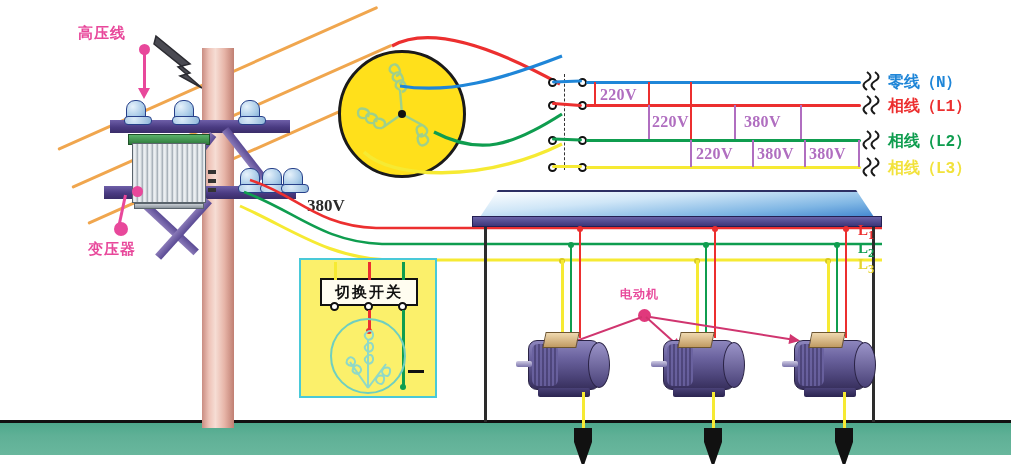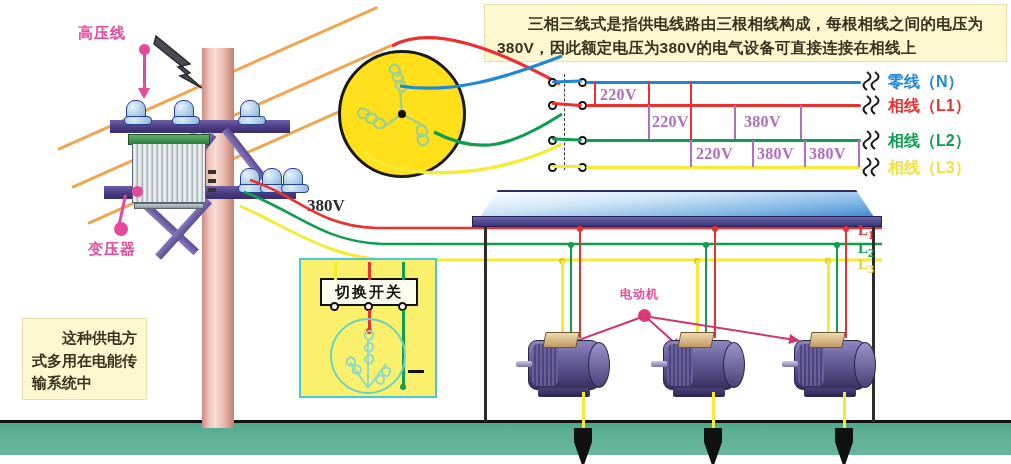--- a/index.html
+++ b/index.html
@@ -78,21 +78,21 @@
   .term{position:absolute;width:9px;height:9px;border-radius:50%;
         background:#fff;border:2.2px solid #111;}
   .gang-dash{position:absolute;width:0;border-left:1.7px dashed #333;}
 
   
   .vtick{position:absolute;width:1.5px;}
   .vlabel{position:absolute;color:#b06ec0;font-family:"Liberation Serif","DejaVu Serif",serif;
           font-size:16px;font-weight:bold;white-space:nowrap;letter-spacing:.3px;}
 
   
-  .sq{position:absolute;font-family:Liberation Sans, sans-serif;
+  .sq{position:absolute;font-family:Liberation Mono, monospace;
       font-size:16px;font-weight:bold;white-space:nowrap;}
   .squig{position:absolute;width:22px;height:22px;}
 
   .lsub{position:absolute;font-family:"Liberation Serif","DejaVu Serif",serif;
         font-size:15px;font-weight:bold;white-space:nowrap;}
 
   
   .v380{position:absolute;left:307px;top:196px;color:#2b2b2b;
         font-family:"Liberation Serif","DejaVu Serif",serif;font-size:17px;font-weight:bold;}
 
@@ -177,22 +177,20 @@
   <div class="pink-line" style="left:143px;top:52px;width:3px;height:36px;"></div>
   <svg style="position:absolute;left:136px;top:84px;width:16px;height:16px;">
     <polygon points="8,15 2,4 14,4" fill="#e8489b"></polygon>
   </svg>
 
   <div class="pink-dot" style="left:132px;top:186px;"></div>
   <div class="pink-line" style="left:124px;top:195px;width:3px;height:32px;transform:rotate(12deg);transform-origin:top center;"></div>
   <div class="pink-dot" style="left:114px;top:222px;width:14px;height:14px;"></div>
   <div class="pink-label" style="left:88px;top:240px;">变压器</div>
 
-  <div class="note note-top">三相三线式是指供电线路由三根相线构成，每根相线之间的电压为380V，因此额定电压为380V的电气设备可直接连接在相线上</div>
-  <div class="note note-left">这种供电方式多用在电能传输系统中</div>
 
   <div class="circ"></div>
   <svg style="position:absolute;left:338px;top:50px;width:128px;height:128px;">
     <g fill="none" stroke="#9fd08a" stroke-width="2.4">
       <path d="M64,64 L62,40 M62,40 q-7,-3 -3,-8 q5,-4 8,2 q3,6 -3,8 M59,32 q-7,-3 -3,-8 q5,-4 8,2 q3,6 -3,8 M56,24 q-7,-3 -3,-8 q5,-4 8,2 q3,6 -3,8"></path>
       <path d="M64,64 L44,78 M44,78 q-8,1 -8,-5 q0,-6 7,-4 q6,2 3,8 M36,73 q-8,1 -8,-5 q0,-6 7,-4 q6,2 3,8 M28,68 q-8,1 -8,-5 q0,-6 7,-4 q6,2 3,8"></path>
       <path d="M64,64 L86,76 M86,76 q6,5 1,9 q-6,4 -8,-3 q-2,-6 5,-7 M87,85 q6,5 1,9 q-6,4 -8,-3 q-2,-6 5,-7"></path>
     </g>
     <circle cx="64" cy="64" r="4" fill="#111"></circle>
   </svg>

